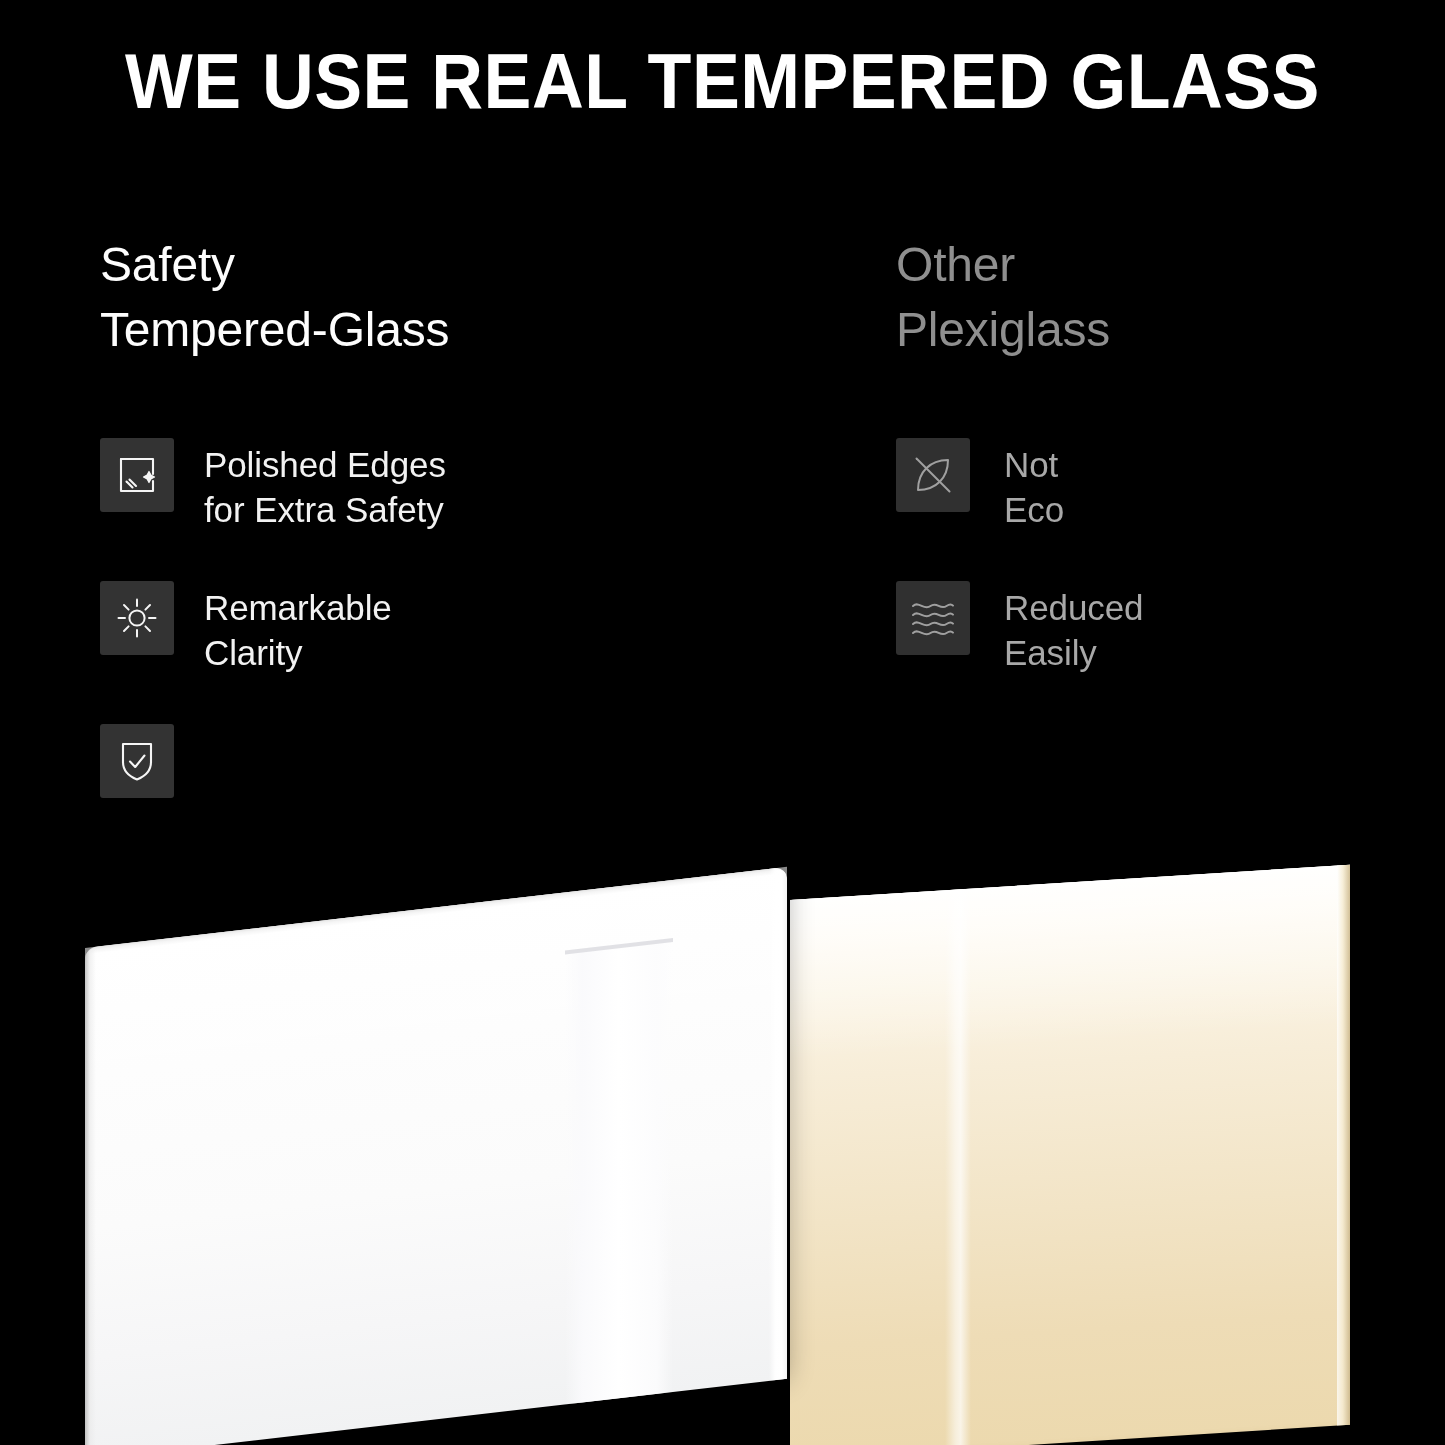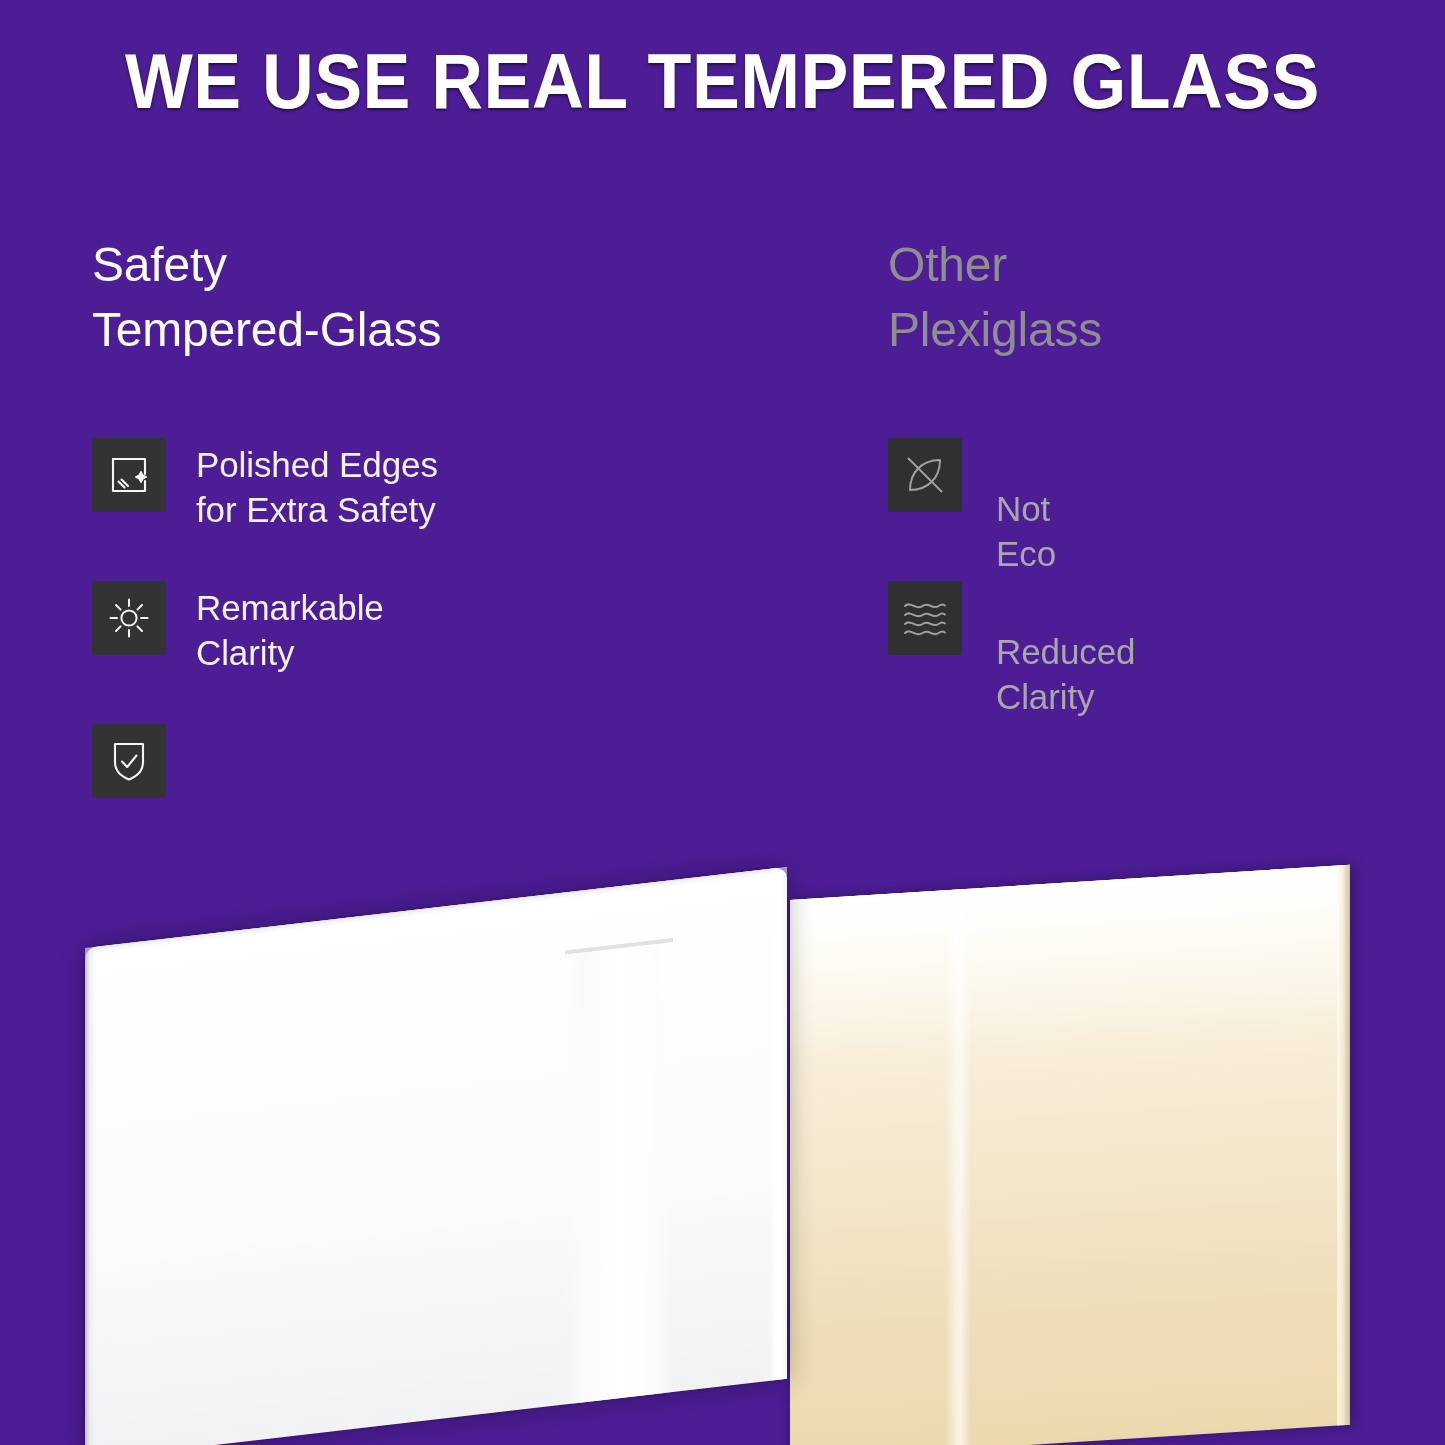--- a/index.html
+++ b/index.html
@@ -7,21 +7,21 @@
   html, body {
     width:1445px; height:1445px;
     background:#252525;
     font-family:"Liberation Sans", sans-serif;
     overflow:hidden;
   }
 
   #stage {
     position:relative;
     width:1445px; height:1445px;
-    background:#4c1d95;
+    background:#000000;
     overflow:hidden;
   }
 
   
   .headline {
     position:absolute;
     left:0; right:0; top:42px;
     text-align:center;
     color:#ffffff;
     font-size:78px;
@@ -29,21 +29,21 @@
     letter-spacing:0.5px;
     line-height:1.0;
     transform:scaleX(0.92);
     white-space:nowrap;
     text-shadow:0 2px 3px rgba(0,0,0,0.55);
   }
 
   
   .columns {
     position:absolute;
-    left:4px; top:232px;
+    left:12px; top:232px;
     width:1183px;
     height:620px;
   }
   .col { position:absolute; top:0; }
   .col-left  { left:88px;  width:740px; }
   .col-right { left:884px; width:540px; }
 
   .col-title {
     font-size:48px;
     font-weight:400;
@@ -80,21 +80,21 @@
     font-size:35px;
     font-weight:400;
     line-height:1.29;
     letter-spacing:-0.1px;
     white-space:pre-line;
     padding-top:5px;
   }
   .col-left  .feature-label { color:#f2f2f2; }
   .col-right .feature-label { color:#a8a8a8; }
 
-  .col-right .feature-label { margin-left:34px;margin-top:44px; }
+  .col-right .feature-label { margin-left:34px; }
 
   
   .panels {
     position:absolute;
     left:0; top:830px;
     width:1445px; height:615px;
     overflow:hidden;
   }
 
   
@@ -325,21 +325,21 @@
             <span>
               <svg width="46" height="40" viewBox="0 0 46 40" fill="none" stroke="#a0a0a0" stroke-width="2" stroke-linecap="round">
                 <path d="M3 8 C9 2.5 14 13 20.5 8 C27 3 30 12.5 36.5 8 C40 5.6 42 6.5 43 7.6"></path>
                 <path d="M3 17 C9 11.5 14 22 20.5 17 C27 12 30 21.5 36.5 17 C40 14.6 42 15.5 43 16.6"></path>
                 <path d="M3 26 C9 20.5 14 31 20.5 26 C27 21 30 30.5 36.5 26 C40 23.6 42 24.5 43 25.6"></path>
                 <path d="M3 35 C9 29.5 14 40 20.5 35 C27 30 30 39.5 36.5 35 C40 32.6 42 33.5 43 34.6"></path>
               </svg>
             </span>
           </div>
           <div class="feature-label">Reduced
-Clarity</div>
+Easily</div>
         </div>
 
       </div>
     </div>
 
   </div>
 
   <div class="panels">
 
     <div class="panel-cream">

